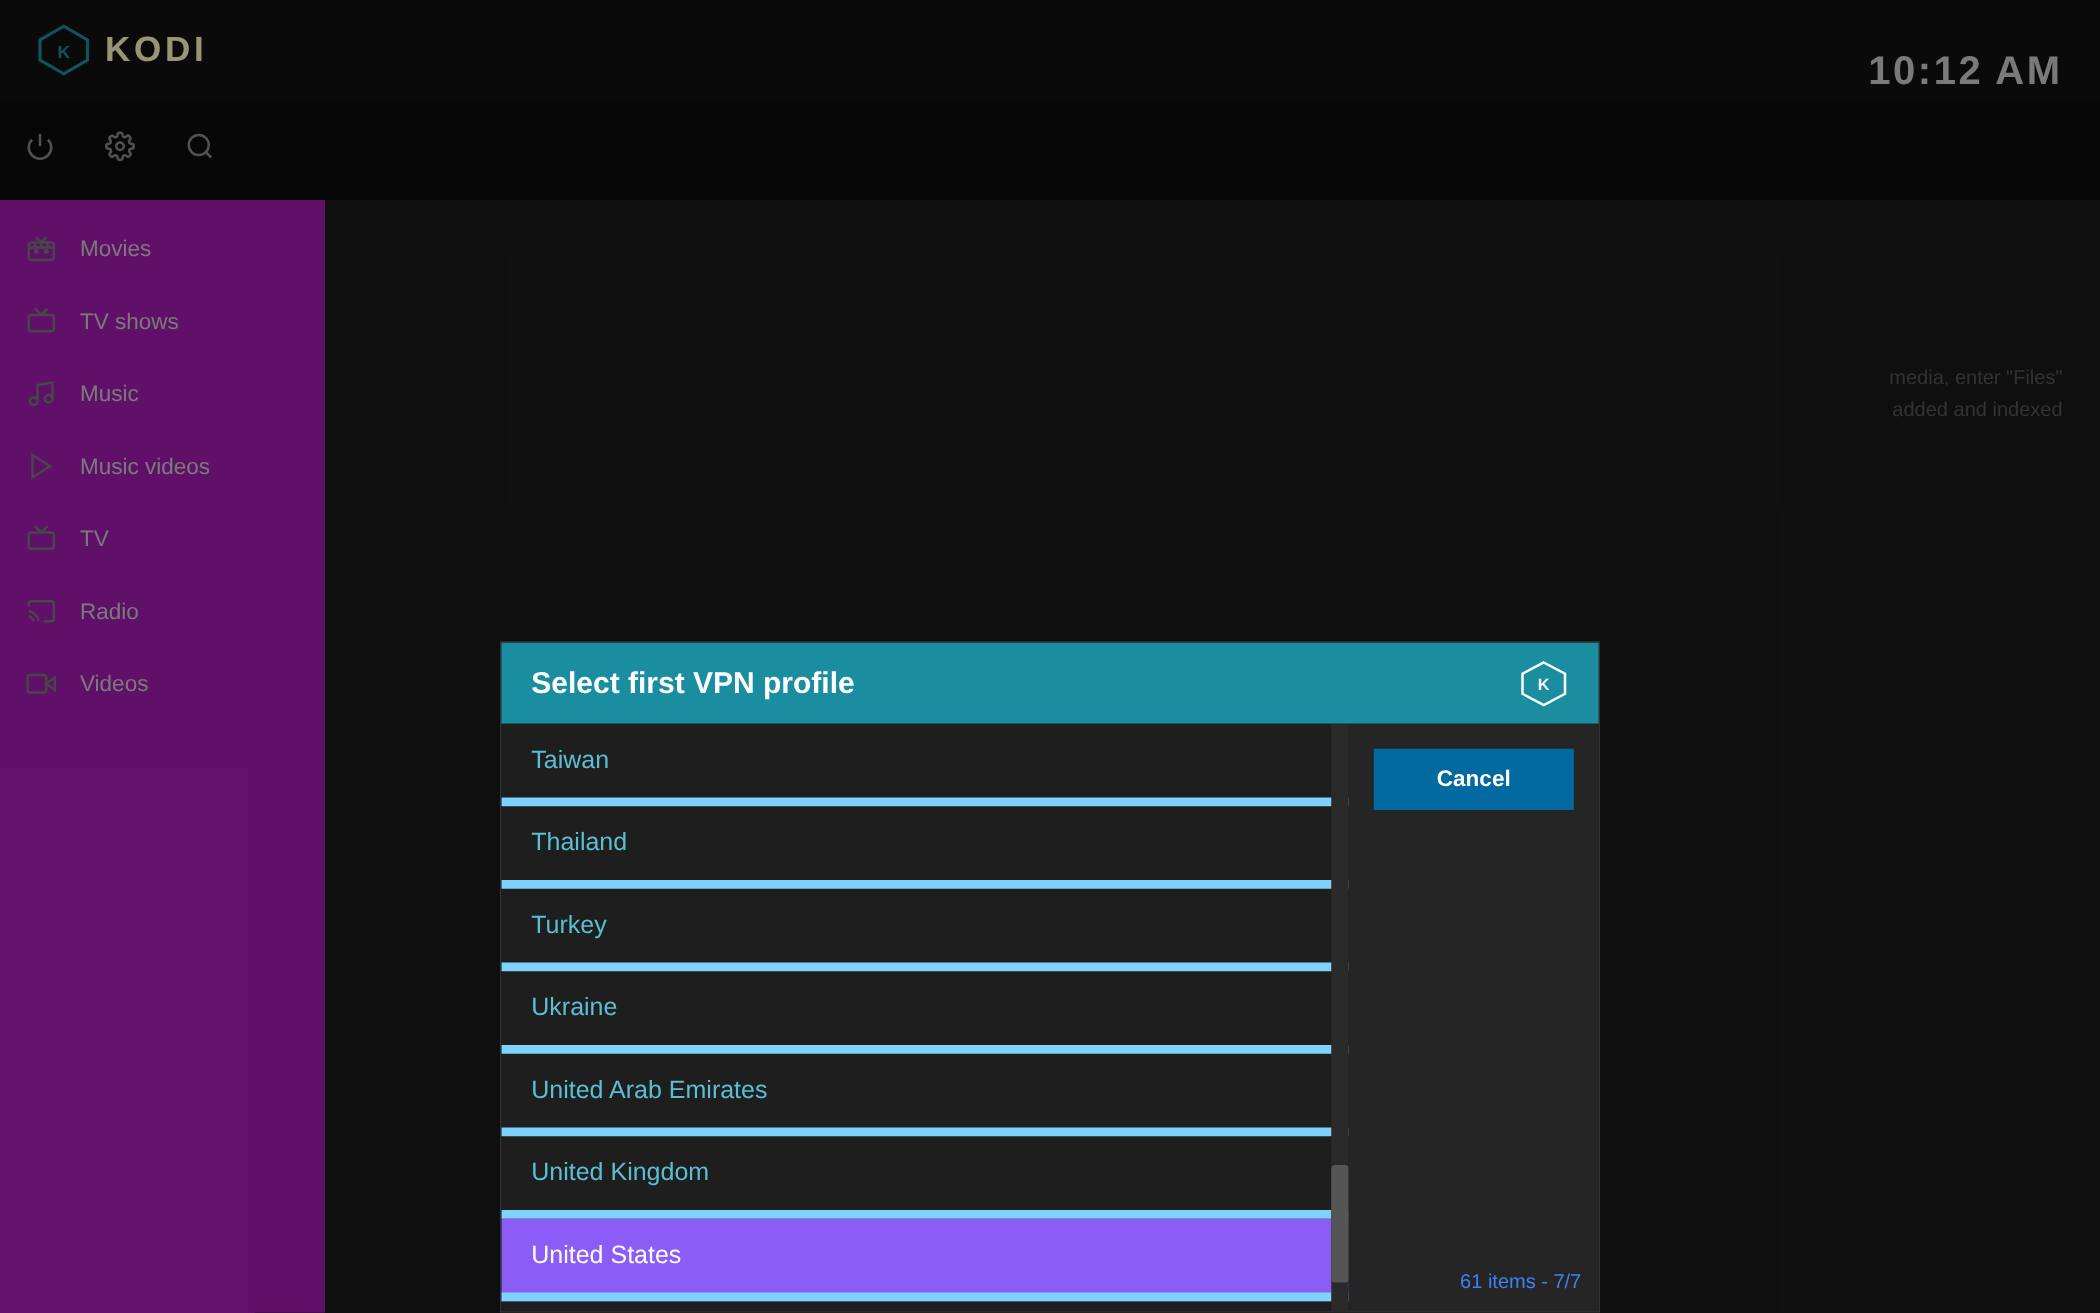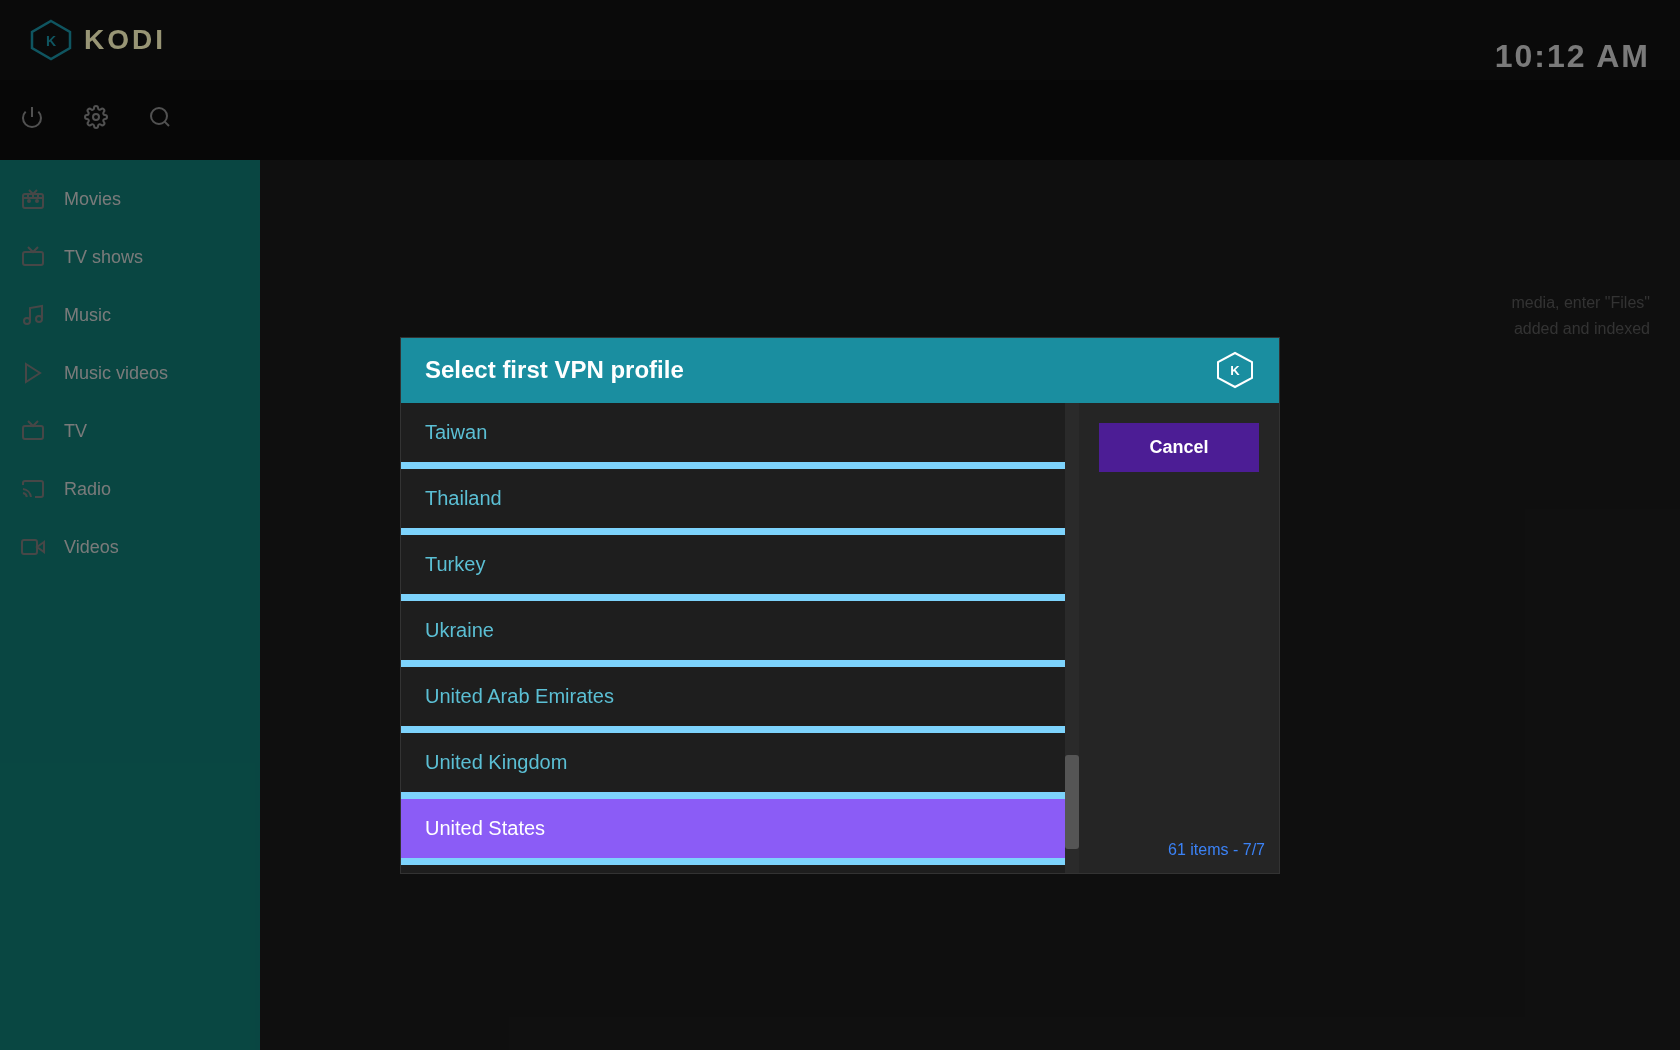--- a/index.html
+++ b/index.html
@@ -63,21 +63,21 @@
       font-size: 22px;
     }
 
     
     .sidebar {
       position: absolute;
       top: 160px;
       left: 0;
       width: 260px;
       bottom: 0;
-      background: #0f766e;
+      background: #a21caf;
       padding-top: 10px;
     }
     .sidebar-item {
       display: flex;
       align-items: center;
       padding: 16px 20px;
       gap: 18px;
       cursor: pointer;
       color: #aaa;
       font-size: 18px;
@@ -112,21 +112,21 @@
       text-align: right;
       line-height: 1.6;
     }
 
     
     .modal-overlay {
       position: absolute;
       top: 0; left: 0; right: 0; bottom: 0;
       background: rgba(0,0,0,0.4);
       display: flex;
-      align-items: center;
+      align-items: flex-end;
       justify-content: center;
       padding-top: 160px;
     }
 
     
     .modal {
       width: 880px;
       background: #1e1e1e;
       border: 1px solid #333;
       overflow: hidden;
@@ -199,21 +199,21 @@
       width: 200px;
       background: #252525;
       display: flex;
       flex-direction: column;
       align-items: center;
       padding-top: 20px;
       position: relative;
     }
 
     .cancel-button {
-      background: #4c1d95;
+      background: #0369a1;
       color: #fff;
       border: none;
       padding: 14px 30px;
       font-size: 18px;
       font-weight: bold;
       cursor: pointer;
       width: 160px;
       text-align: center;
     }
 

